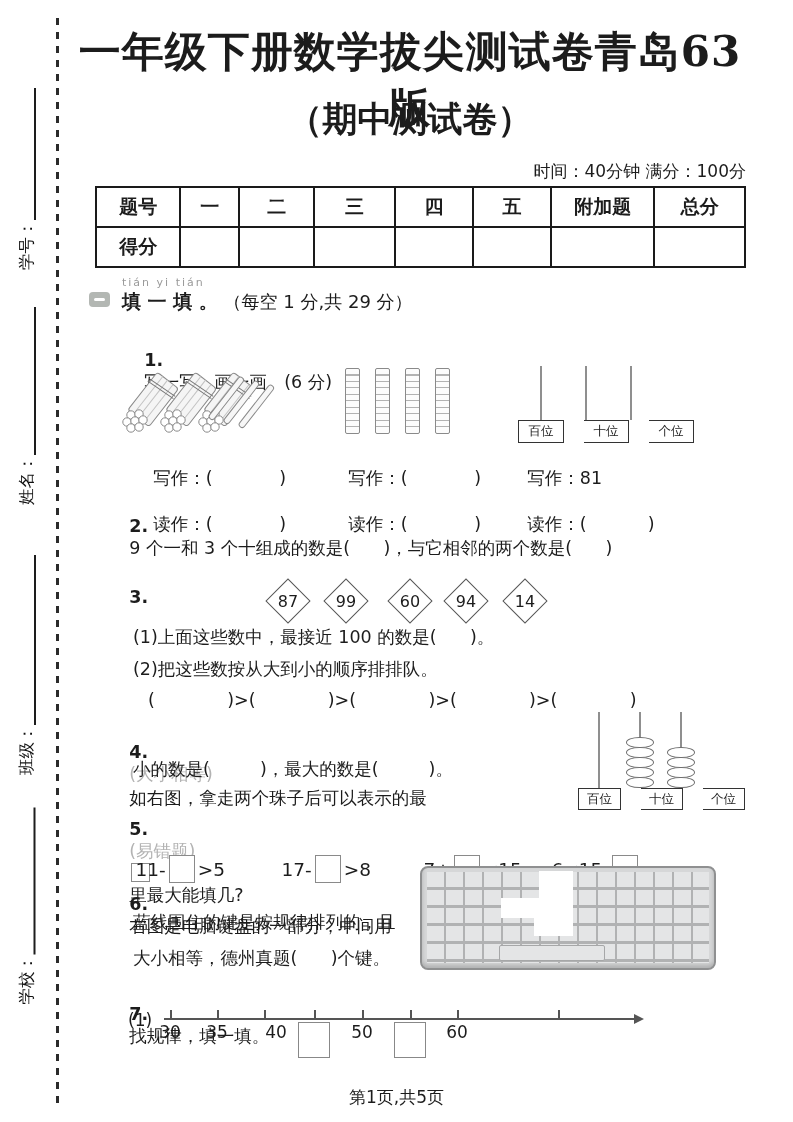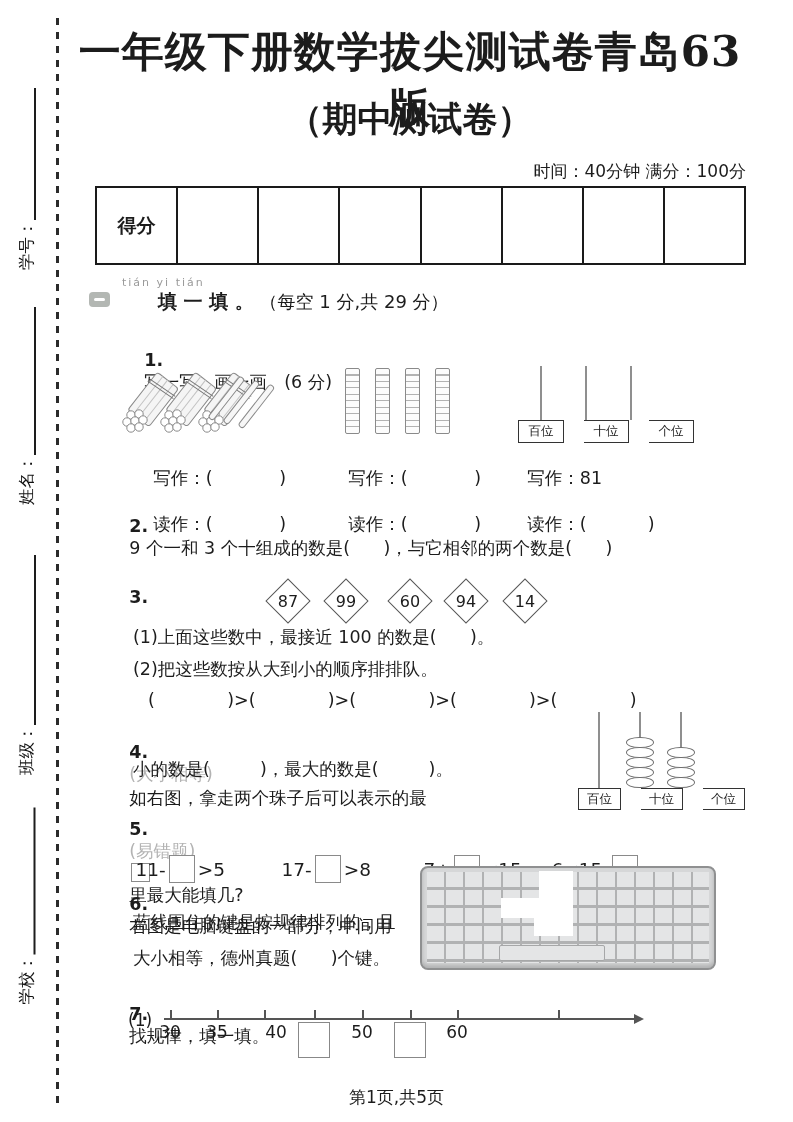--- a/index.html
+++ b/index.html
@@ -26,21 +26,21 @@
   table.score-table{position:absolute;left:95px;top:186px;width:651px;height:79px;
     border-collapse:collapse;table-layout:fixed;}
   table.score-table td{border:2px solid #1a1a1a;text-align:center;vertical-align:middle;
     font-size:19px;font-weight:600;height:38px;padding:0;}
 
   
   .badge{position:absolute;left:89px;top:292px;width:21px;height:15px;background:#b3b7b3;border-radius:4px;}
   .badge-bar{position:absolute;left:5px;top:6px;width:11px;height:3px;background:#fff;border-radius:1.5px;}
   .pinyin{position:absolute;left:122px;top:276px;font-size:11px;color:#9a9a9a;letter-spacing:2px;}
   .sec-line{position:absolute;left:122px;top:289px;font-size:18px;}
-  .sec-title{font-weight:bold;font-size:19px;margin-left:36px;}
+  .sec-title{font-weight:bold;font-size:19px;}
 
   
   .qno{font-weight:bold;}
   .tag{color:#b3b3b3;}
   .ql{position:absolute;font-size:17.5px;white-space:pre;}
 
   
   .btr-group{position:absolute;left:345px;top:368px;display:flex;gap:15px;}
   .btr{width:13px;height:64px;border:1px solid #8a8a8a;border-radius:2px;
     background:repeating-linear-gradient(to bottom,#fcfcfc 0 5.4px,#b2b2b2 5.4px 6.5px);}
@@ -118,20 +118,30 @@
     <span class="mf-label">学校：</span>
     <span class="mf-line"></span>
   </div>
 
   <div class="title">一年级下册数学拔尖测试卷青岛63版</div>
   <div class="subtitle">（期中测试卷）</div>
   <div class="meta">时间：40分钟  满分：100分</div>
 
   <table class="score-table">
     <tbody>
+        <tr>
+      <td style="width:13%">题号</td>
+      <td style="width:9%">一</td>
+      <td style="width:11.5%">二</td>
+      <td style="width:12.5%">三</td>
+      <td style="width:12%">四</td>
+      <td style="width:12%">五</td>
+      <td style="width:16%">附加题</td>
+      <td style="width:14%">总分</td>
+    </tr>
     <tr>
       <td>得分</td>
       <td></td>
       <td></td>
       <td></td>
       <td></td>
       <td></td>
       <td></td>
       <td></td>
     </tr>

